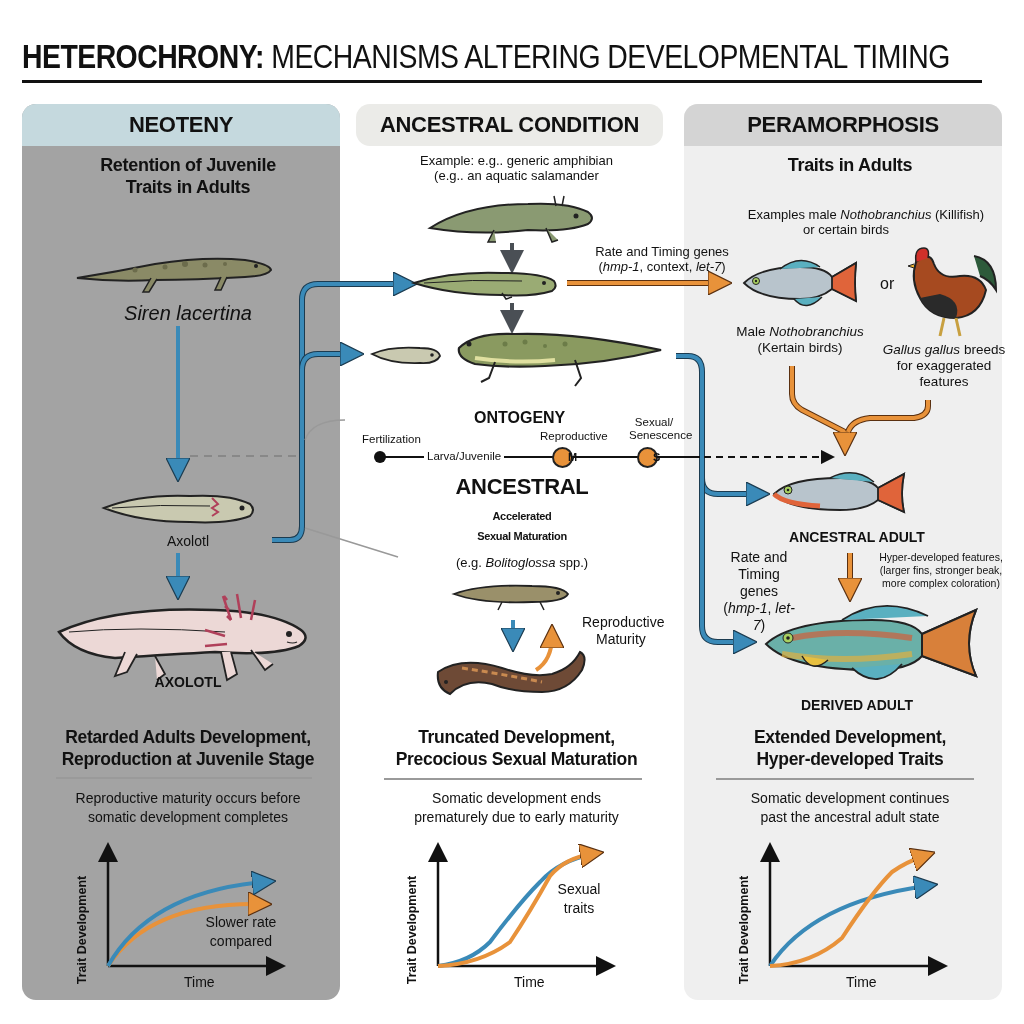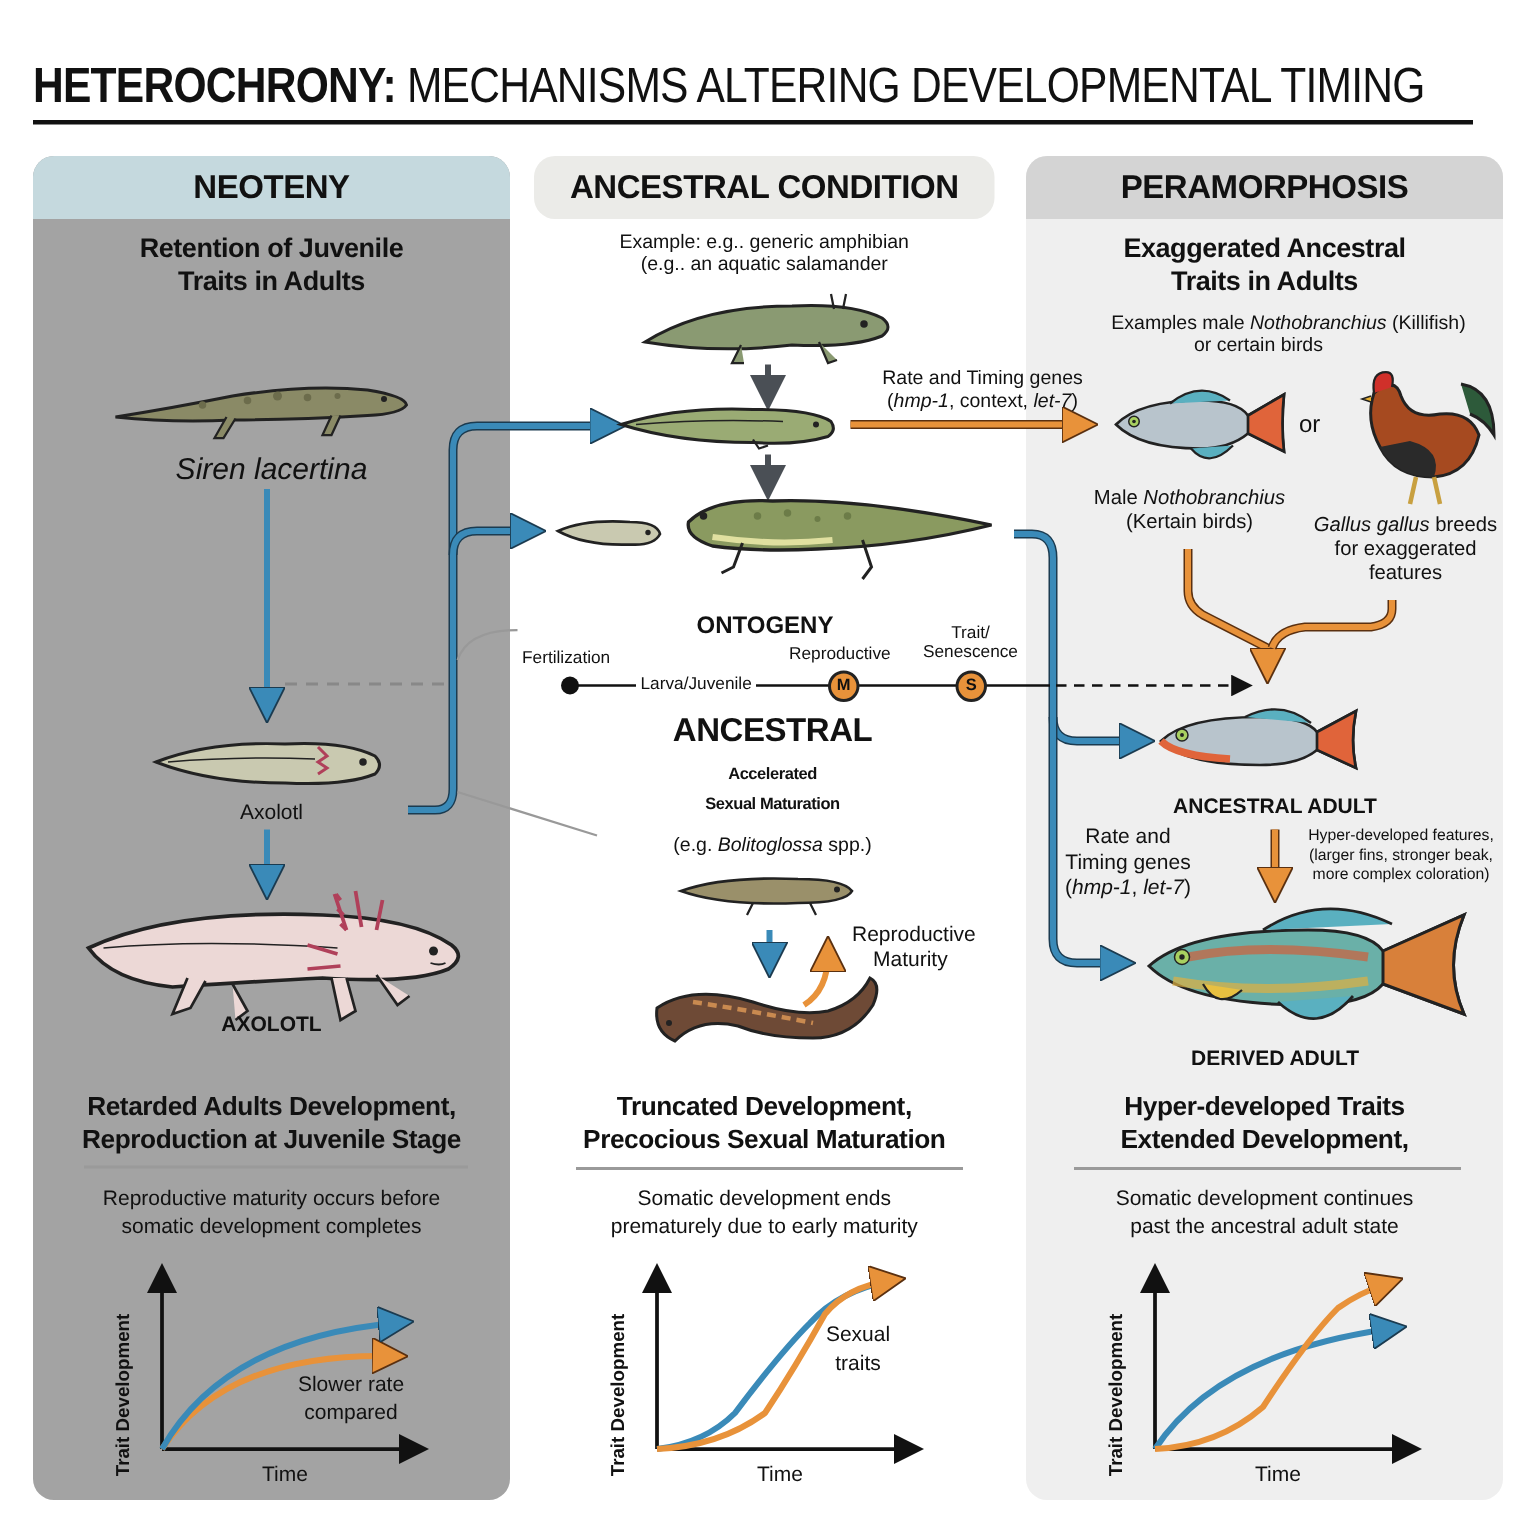--- a/index.html
+++ b/index.html
@@ -23,21 +23,21 @@
     font-weight: 700; font-size: 22px; letter-spacing: -0.3px;
   }
   .panel-left .panel-head { background: #c5d9de; }
   .panel-right .panel-head { background: #d4d4d4; }
   .center-head {
     position: absolute; left: 356px; top: 104px; width: 307px; height: 42px; border-radius: 14px;
     background: #ebebe8; display: flex; align-items: center; justify-content: center;
     font-weight: 700; font-size: 22px; letter-spacing: -0.3px;
   }
 
-  .abs { position: absolute; }
+  .abs { position: absolute; padding-left: 14px; }
   .c { text-align: center; }
   .h-sub { font-weight: 700; font-size: 18px; line-height: 22px; letter-spacing: -0.3px; }
   .h-bottom { font-weight: 700; font-size: 17.5px; line-height: 22px; letter-spacing: -0.3px; }
   .small { font-size: 13px; line-height: 15px; }
   .tiny { font-size: 11.5px; line-height: 13px; }
   .body { font-size: 14px; line-height: 19px; }
   .lbl-bold { font-weight: 700; font-size: 14px; }
   .it { font-style: italic; }
   .rule { position: absolute; height: 2px; background: #9a9a9a; }
 
@@ -228,21 +228,21 @@
       <circle cx="90" cy="18" r="2"></circle>
       <circle cx="110" cy="16" r="2.5"></circle>
     </g>
 </svg>
 
 <div class="abs c lbl-bold" style="left:460px;top:409px;width:100px;font-size:16px;">ONTOGENY</div>
 <div class="abs tiny" style="left:348px;top:433px;">Fertilization</div>
 <div class="abs tiny" style="left:424px;top:450px;background:#fff;padding:0 3px;">Larva/Juvenile</div>
 <div class="abs tiny" style="left:526px;top:430px;">Reproductive</div>
 <div class="abs c tiny" style="left:615px;top:416px;width:64px;">
-  <div>Trait/</div>
+  <div>Sexual/</div>
   <div>Senescence</div>
 </div>
 <div class="abs c" style="left:552px;top:447px;width:21px;height:21px;border-radius:50%;background:#e8923a;border:2px solid #222;font-weight:700;font-size:11px;line-height:17px;">M</div>
 <div class="abs c" style="left:637px;top:447px;width:21px;height:21px;border-radius:50%;background:#e8923a;border:2px solid #222;font-weight:700;font-size:11px;line-height:17px;">S</div>
 
 <div class="abs c" style="left:400px;top:474px;width:230px;font-weight:700;font-size:22px;letter-spacing:-0.3px;">ANCESTRAL</div>
 <div class="abs c h-sub" style="left:400px;top:506px;width:230px;font-size:11px;line-height:20px;">
   <div>Accelerated</div>
   <div>Sexual Maturation</div>
 </div>
@@ -283,21 +283,20 @@
 <div class="abs c" style="left:402px;top:875px;width:20px;height:120px;">
   <div style="position:absolute;left:-50px;top:48px;width:120px;transform:rotate(-90deg);font-weight:700;font-size:12.5px;text-align:center;">Trait Development</div>
 </div>
 <div class="abs c body" style="left:500px;top:973px;width:40px;">Time</div>
 <div class="abs c body" style="left:540px;top:880px;width:64px;">
   <div>Sexual</div>
   <div>traits</div>
 </div>
 
 <div class="abs c h-sub" style="left:684px;top:154px;width:318px;">
-  <div>Exaggerated Ancestral</div>
   <div>Traits in Adults</div>
 </div>
 <div class="abs c small" style="left:700px;top:207px;width:318px;">
   <div><span>Examples male </span><span class="it">Nothobranchius</span><span> (Killifish)</span></div>
   <div style="margin-left:-40px;">or certain birds</div>
 </div>
 
 <svg width="120" height="56" style="left:740px;top:255px;">
   <path d="M4,28 Q20,12 60,12 Q85,12 92,22 L116,8 Q114,28 116,46 L92,34 Q80,44 60,44 Q20,44 4,28 Z" fill="#b8c4cc" stroke="#222" stroke-width="1.8"></path>
   <path d="M92,22 L116,8 Q114,28 116,46 L92,34 Z" fill="#e0643a" stroke="#222" stroke-width="1.8"></path>
@@ -355,22 +354,22 @@
   <path d="M160,36 L214,12 Q200,46 214,78 L160,58 Z" fill="#d8803a" stroke="#222" stroke-width="2"></path>
   <path d="M80,22 Q120,-4 166,18" fill="#5ab0c0" stroke="#222" stroke-width="1.8"></path>
   <path d="M90,70 Q116,94 140,66" fill="#5ab0c0" stroke="#222" stroke-width="1.8"></path>
   <path d="M40,58 Q50,76 66,62" fill="#e8c040" stroke="#222" stroke-width="1.5"></path>
   <circle cx="26" cy="40" r="5" fill="#a8d060" stroke="#222" stroke-width="1"></circle>
   <circle cx="26" cy="40" r="1.8" fill="#222"></circle>
 </svg>
 <div class="abs c lbl-bold" style="left:760px;top:697px;width:180px;">DERIVED ADULT</div>
 
 <div class="abs c h-bottom" style="left:684px;top:726px;width:318px;">
+  <div>Extended Development,</div>
   <div>Hyper-developed Traits</div>
-  <div>Extended Development,</div>
 </div>
 <div class="rule" style="left:716px;top:778px;width:258px;"></div>
 <div class="abs c body" style="left:684px;top:789px;width:318px;">
   <div>Somatic development continues</div>
   <div>past the ancestral adult state</div>
 </div>
 
 <svg width="220" height="150" style="left:742px;top:842px;">
   <line x1="28" y1="124" x2="28" y2="10" stroke="#111" stroke-width="2.5" marker-end="url(#mBlack)"></line>
   <line x1="28" y1="124" x2="196" y2="124" stroke="#111" stroke-width="2.5" marker-end="url(#mBlack)"></line>

